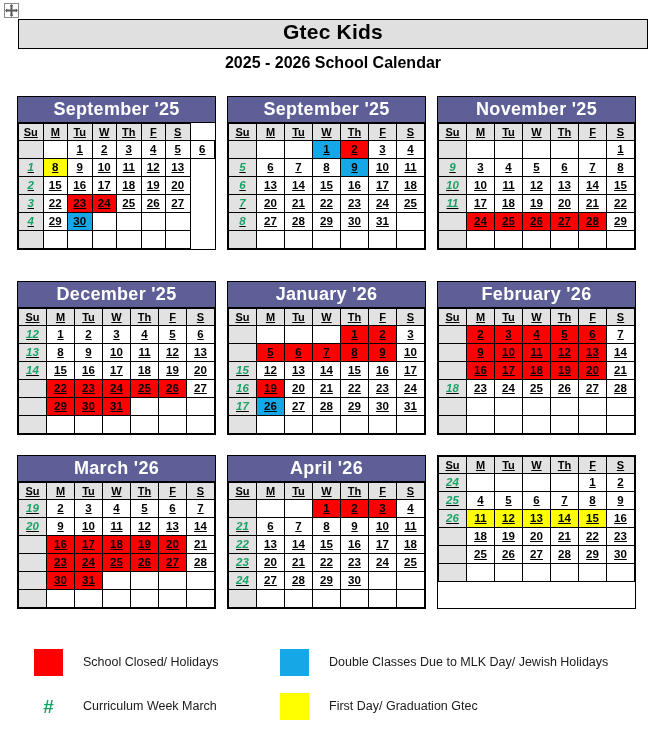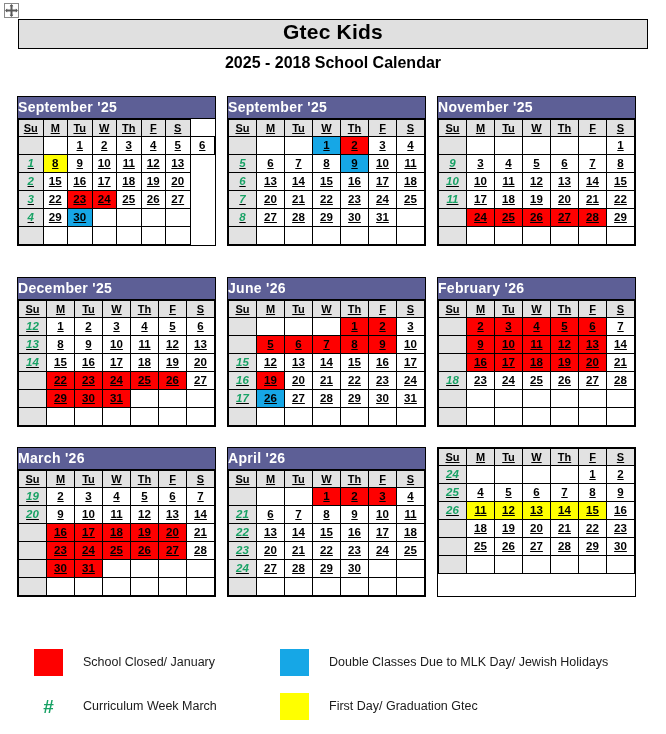--- a/index.html
+++ b/index.html
@@ -83,23 +83,23 @@
     margin-right: 11px;
     border: 1.5px solid #000000;
     box-sizing: border-box;
     background: #ffffff;
   }
   .month:last-child { margin-right: 0; }
 
   .month-title {
     background: #5d5f96;
     color: #ffffff;
-    font-size: 14px;
+    font-size: 18px;
     font-weight: bold;
-    text-align: left;
+    text-align: center;
     padding: 3px 0 4px 0;
     line-height: 1;
     border-bottom: 1.5px solid #000000;
     letter-spacing: 0.3px;
   }
 
   table.month-table {
     border-collapse: collapse;
     width: 100%;
     table-layout: fixed;
@@ -193,21 +193,21 @@
       <polygon points="0,6.5 2.2,4.6 2.2,8.4"></polygon>
       <polygon points="13,6.5 10.8,4.6 10.8,8.4"></polygon>
     </g>
   </svg>
 </div>
 
 <div class="title-banner">
   <span class="title-text">Gtec Kids</span>
 </div>
 
-<div class="subtitle">2025 - 2018 School Calendar</div>
+<div class="subtitle">2025 - 2026 School Calendar</div>
 
 <div class="cal-grid" id="calendar-grid">
     <div class="cal-row cal-row-1" id="cal-row-0">
       <div class="month">
         <div class="month-title">September '25</div>
         <table class="month-table">
           <thead>
             <tr>
               <th>Su</th>
               <th>M</th>
@@ -489,21 +489,21 @@
               <td class="day empty"></td>
               <td class="day empty"></td>
               <td class="day empty"></td>
               <td class="day empty"></td>
               <td class="day empty"></td>
             </tr>
           </tbody>
         </table>
       </div>
       <div class="month">
-        <div class="month-title">June '26</div>
+        <div class="month-title">January '26</div>
         <table class="month-table">
           <thead>
             <tr>
               <th>Su</th>
               <th>M</th>
               <th>Tu</th>
               <th>W</th>
               <th>Th</th>
               <th>F</th>
               <th>S</th>
@@ -856,21 +856,21 @@
           </tbody>
         </table>
       </div>
     </div>
   </div>
 
 <div class="legend" id="legend">
     <div class="legend-row">
       <div class="legend-item col1">
         <div class="swatch red"></div>
-        <div class="legend-label">School Closed/ January</div>
+        <div class="legend-label">School Closed/ Holidays</div>
       </div>
       <div class="legend-item col2">
         <div class="swatch blue"></div>
         <div class="legend-label">Double Classes Due to MLK Day/ Jewish Holidays</div>
       </div>
     </div>
     <div class="legend-row">
       <div class="legend-item col1">
         <div class="swatch hash">#</div>
         <div class="legend-label">Curriculum Week March</div>

